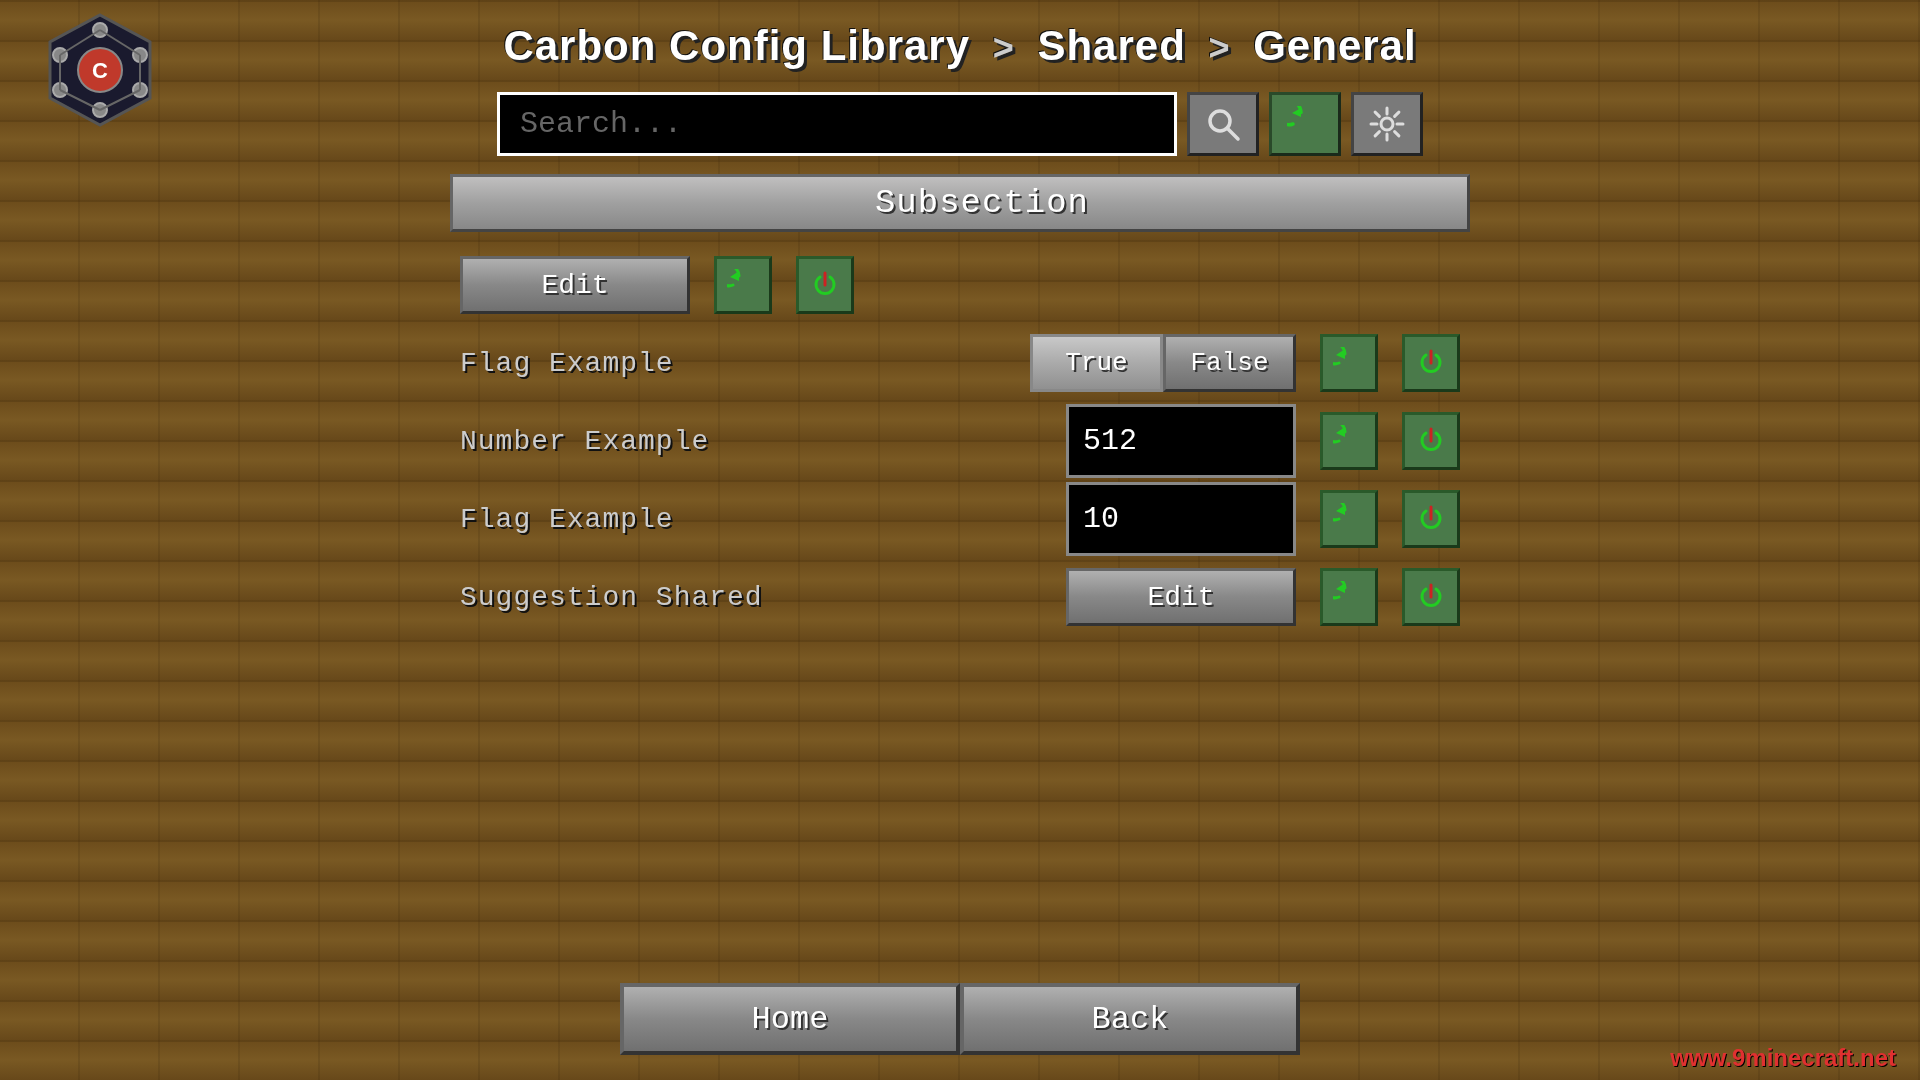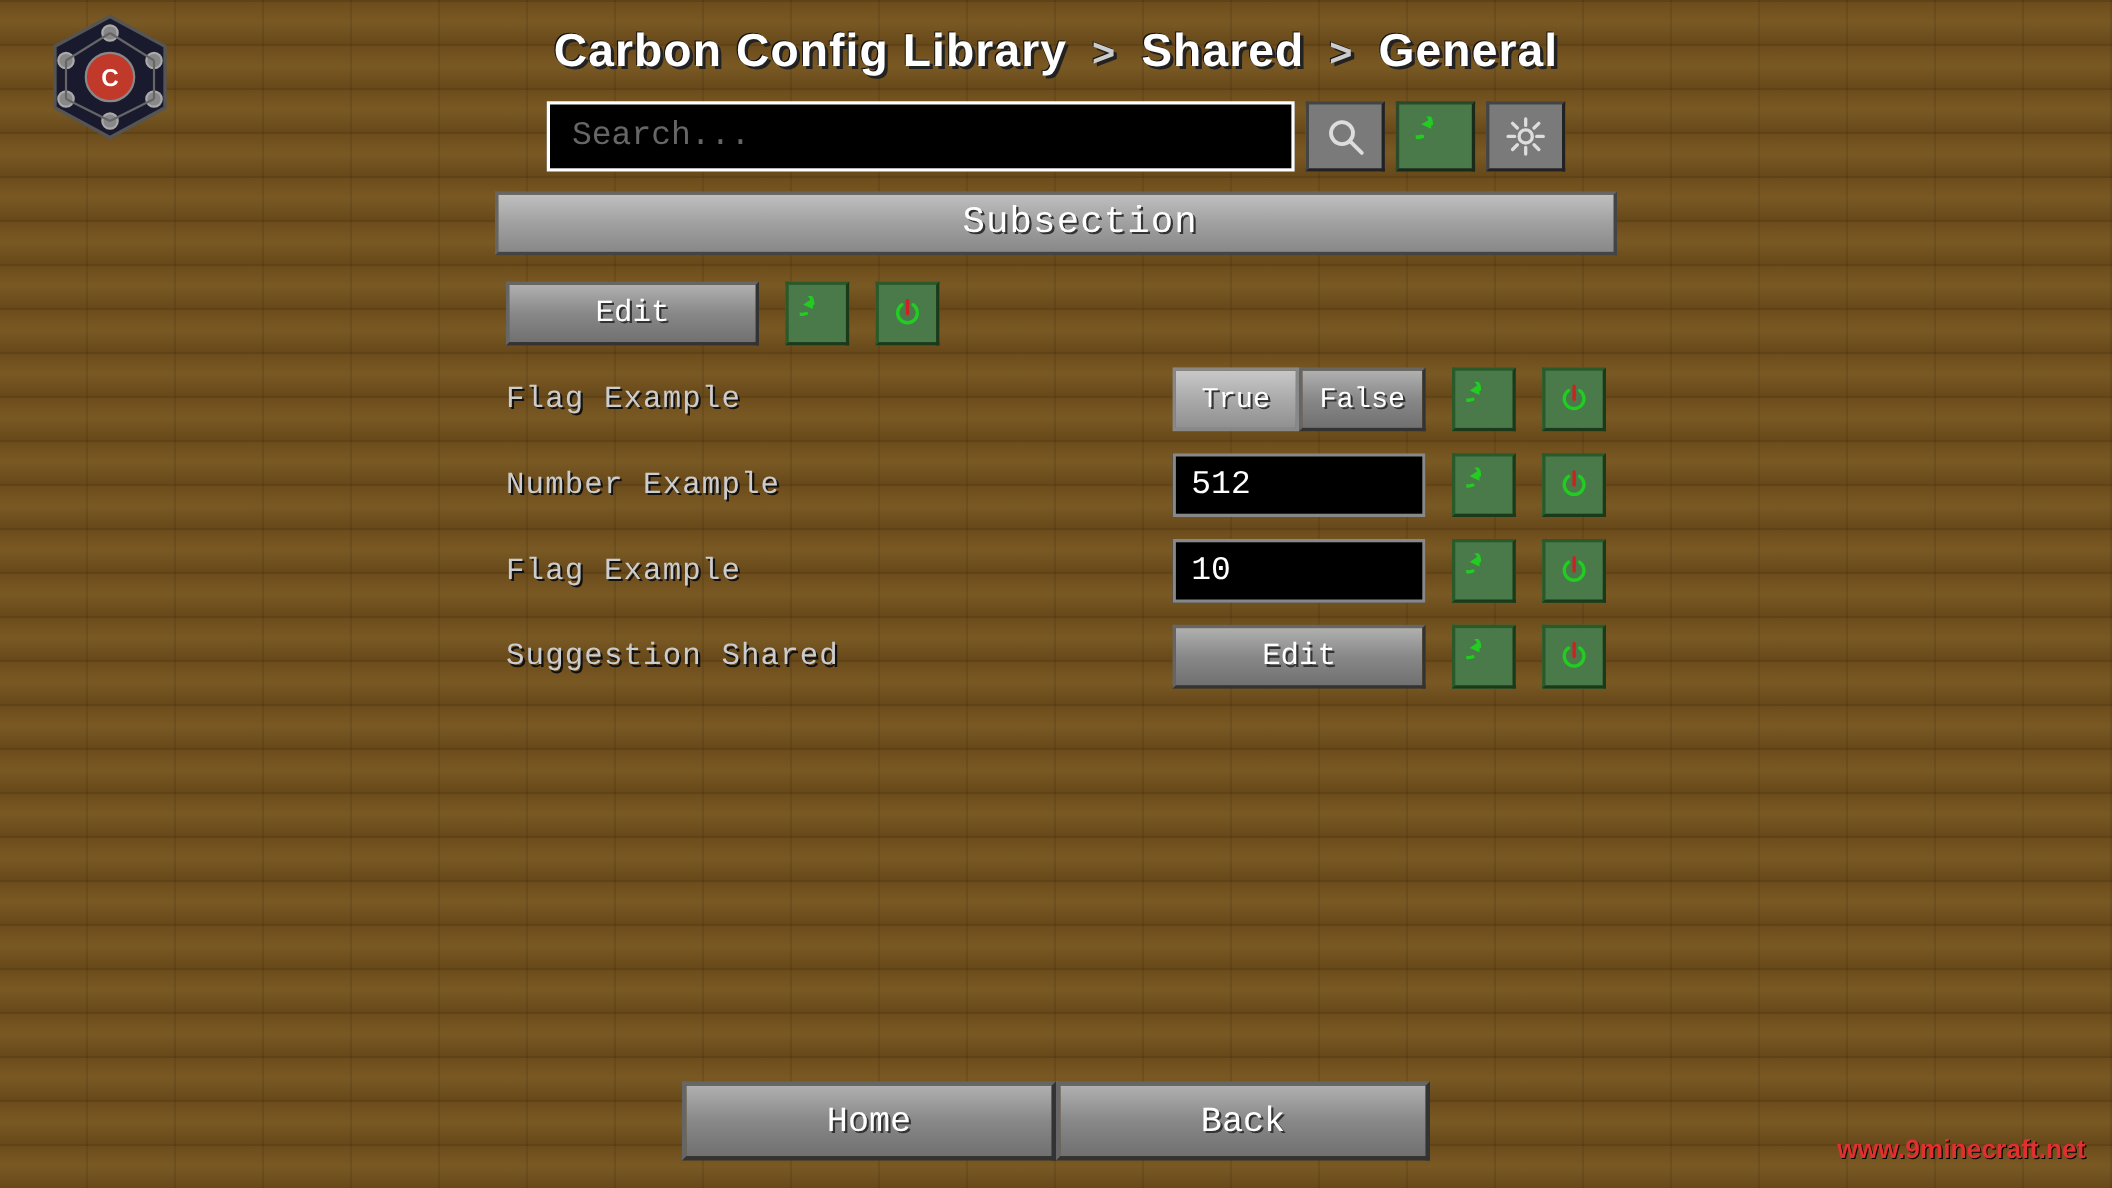--- a/index.html
+++ b/index.html
@@ -224,21 +224,21 @@
       justify-content: center;
     }
 
     
     .toggle-wrap {
       display: flex;
       gap: 0;
     }
 
     .toggle-btn {
-      width: 115px;
+      width: 133px;
       height: 58px;
       background: linear-gradient(180deg, #b0b0b0 0%, #888 50%, #707070 100%);
       border: 3px solid #666;
       border-bottom-color: #333;
       border-right-color: #333;
       color: #fff;
       font-size: 26px;
       font-family: 'Courier New', monospace;
       text-shadow: 2px 2px 0 #333;
       cursor: pointer;
@@ -248,21 +248,21 @@
     }
 
     .toggle-btn.active {
       background: linear-gradient(180deg, #c8c8c8 0%, #aaa 50%, #909090 100%);
       border-color: #888;
     }
 
     
     .number-input {
       width: 230px;
-      height: 58px;
+      height: 74px;
       background: #000;
       border: 3px solid #888;
       color: #fff;
       font-size: 30px;
       font-family: 'Courier New', monospace;
       padding: 0 14px;
       outline: none;
     }
 
     
@@ -304,21 +304,21 @@
       text-shadow: 2px 2px 0 #333;
       cursor: pointer;
       display: flex;
       align-items: center;
       justify-content: center;
     }
 
     
     .watermark {
       position: absolute;
-      bottom: 20px;
+      bottom: 8px;
       right: 24px;
       color: #e03030;
       font-size: 24px;
       font-family: Arial, sans-serif;
       font-weight: bold;
       text-shadow: 1px 1px 0 #000;
     }
 
     
     .refresh-svg {

